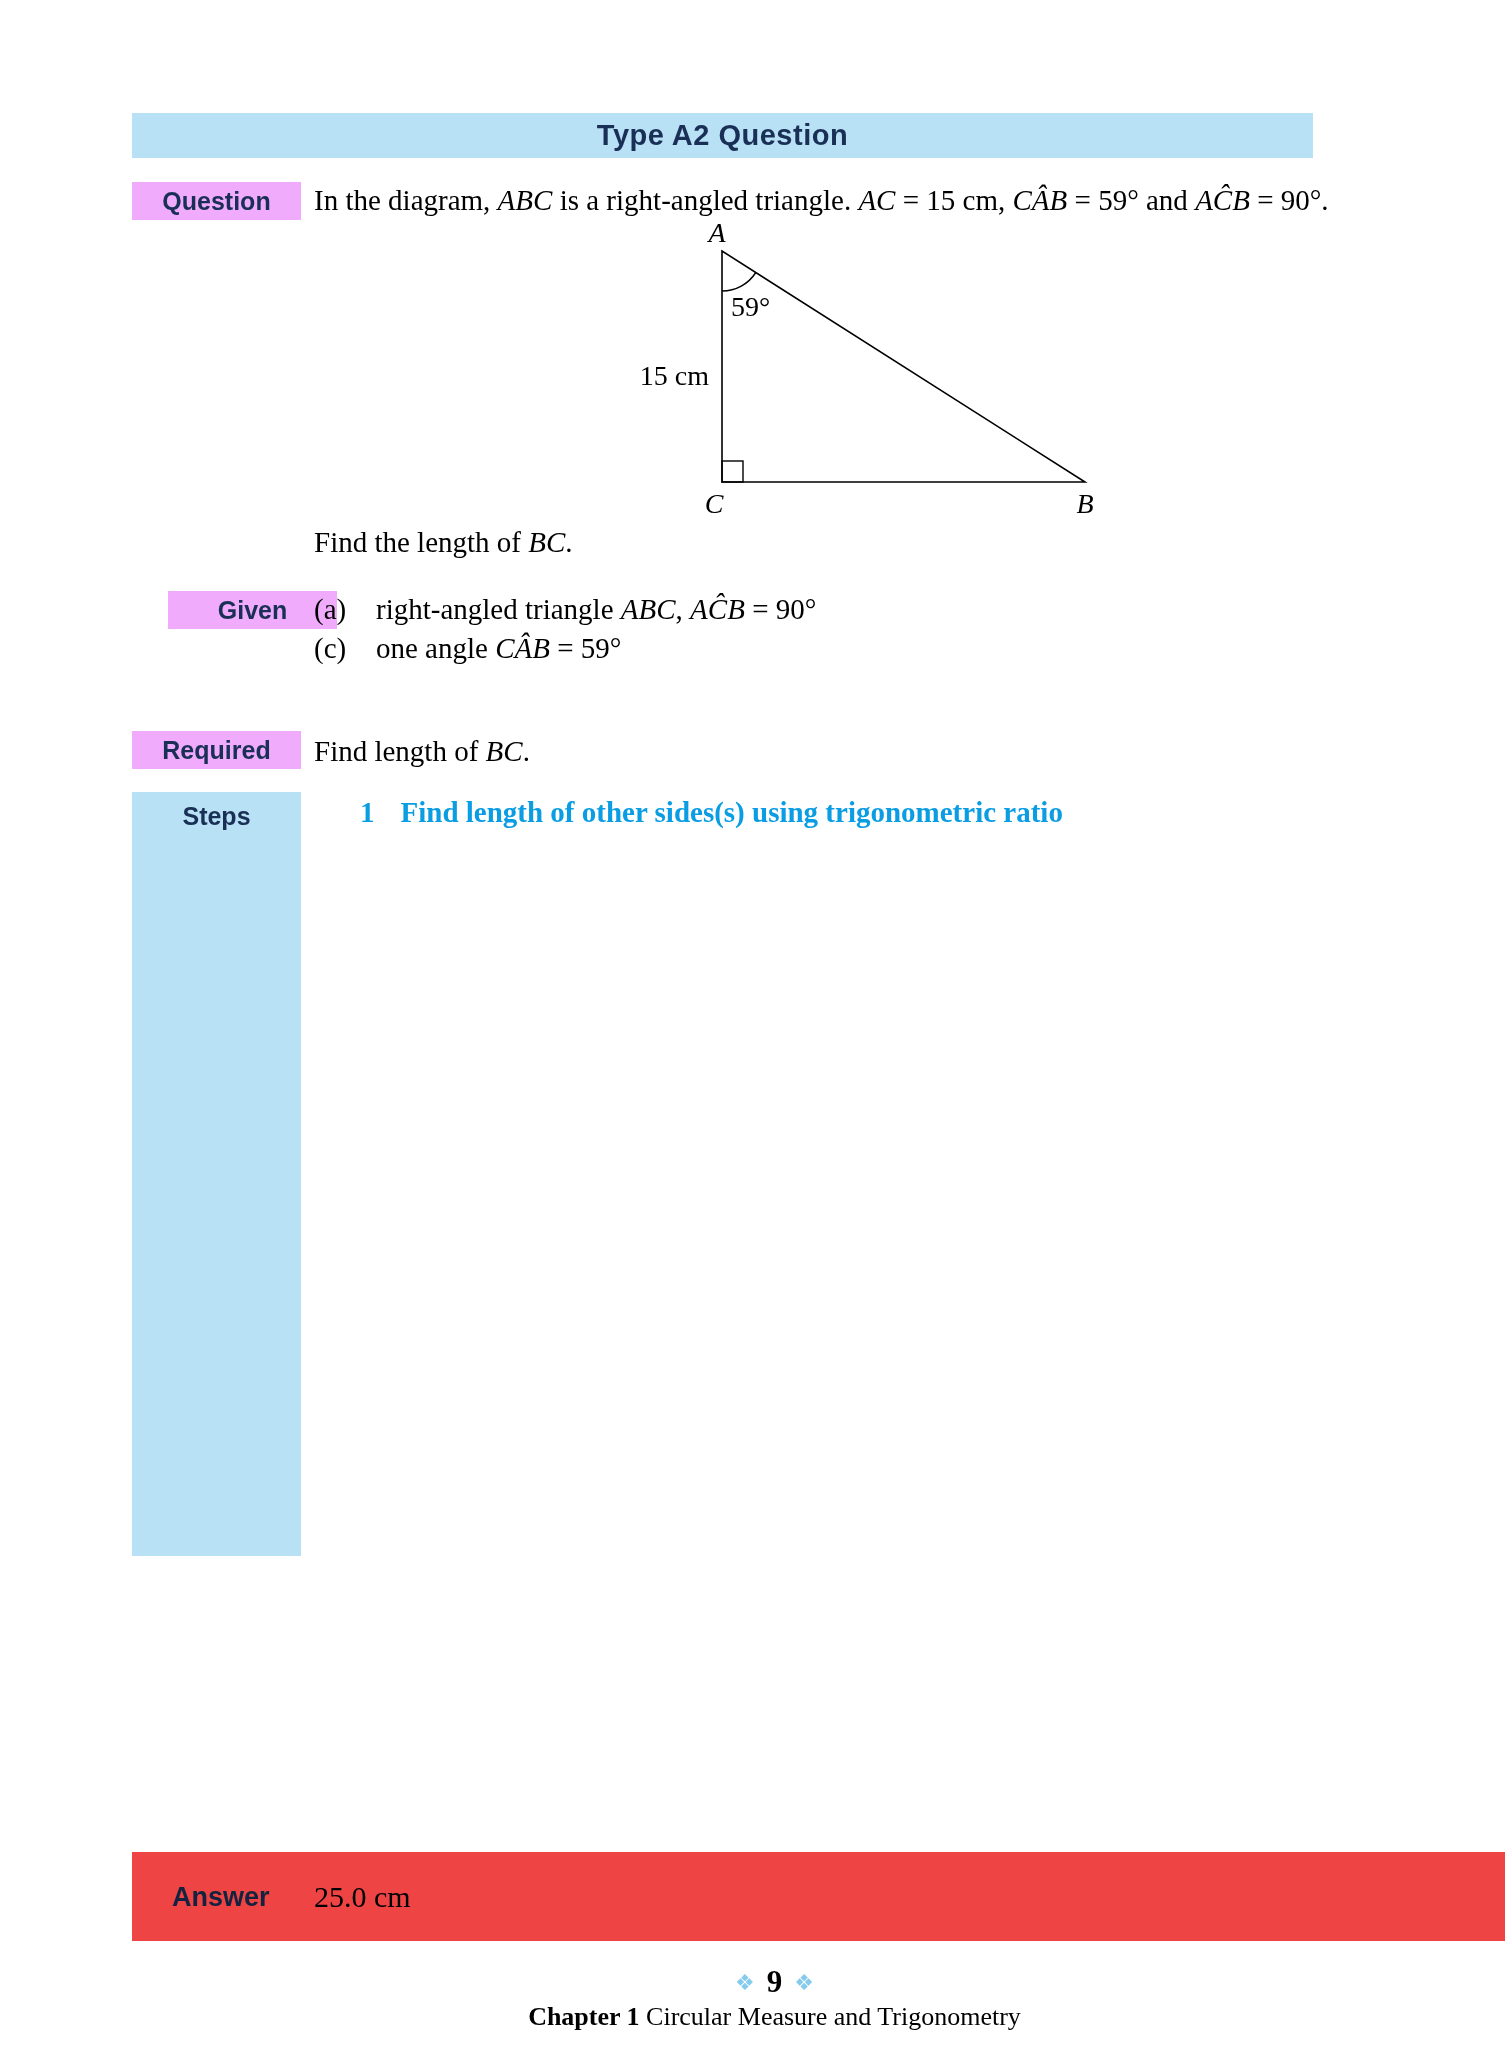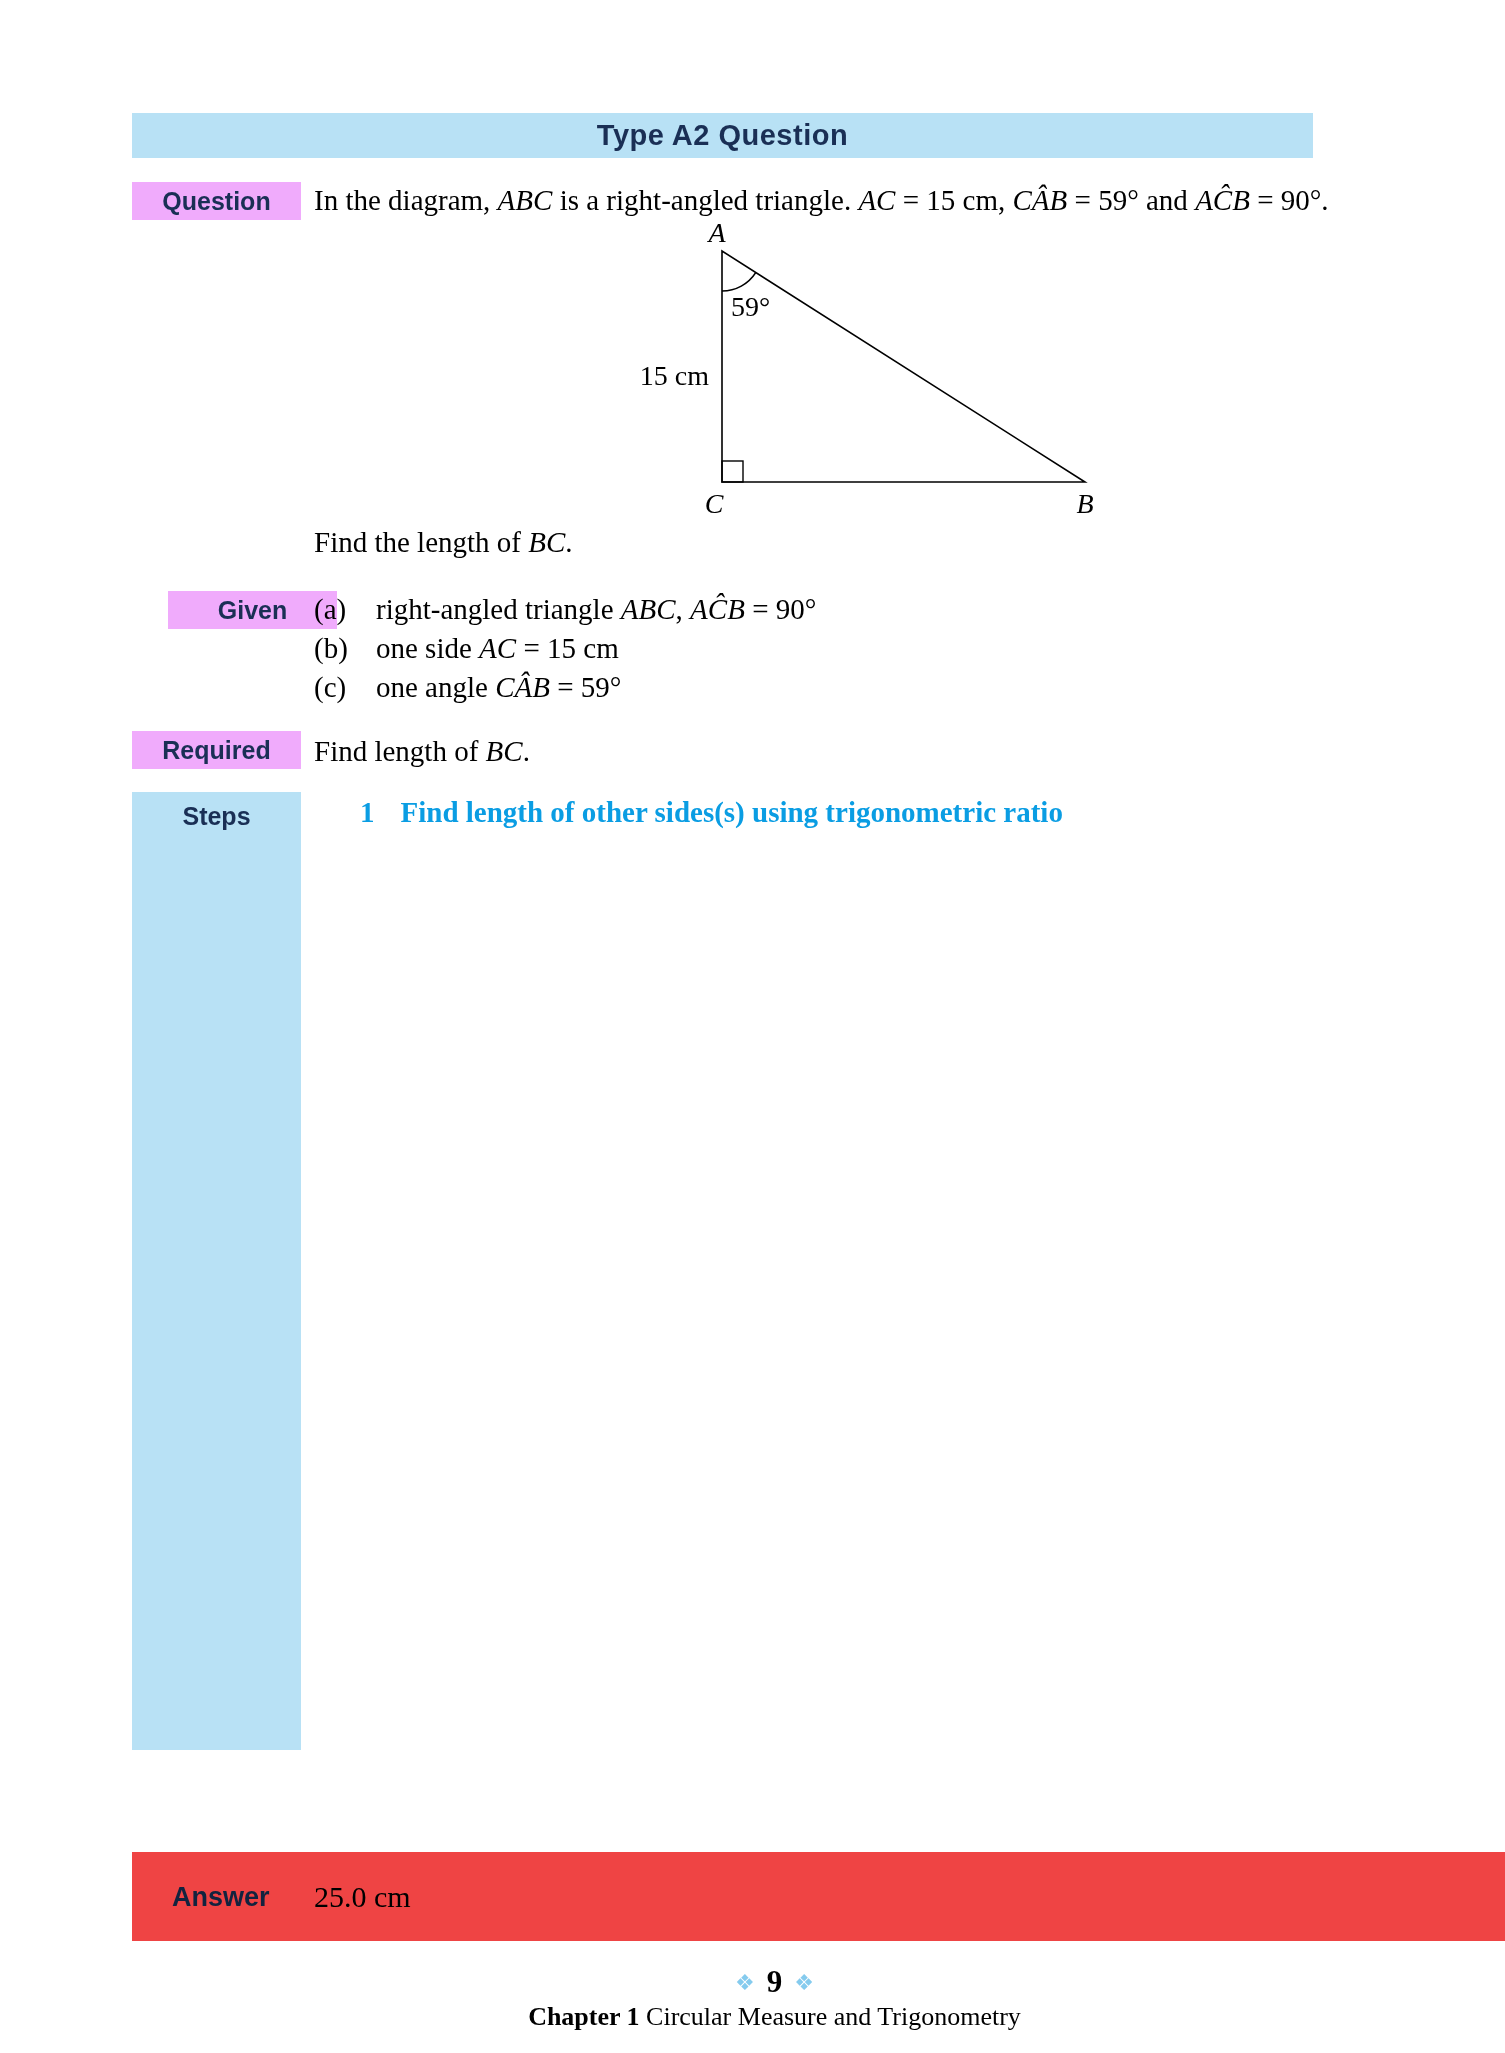--- a/index.html
+++ b/index.html
@@ -22,21 +22,21 @@
     display:flex; align-items:center; justify-content:center;
   }
   .label-text {
     font-family:"Liberation Sans",sans-serif; font-weight:bold; font-size:25px; color:#1a2f55;
   }
   .body-line { font-size:29px; line-height:36px; white-space:nowrap; }
   .it { font-style:italic;text-align:right; }
   .given-row { height:39px; line-height:39px; font-size:29px; white-space:nowrap; }
   .g-letter { display:inline-block; width:62px; }
   .steps-col {
-    left:132px; top:792px; width:169px; height:958px; background:#b8e1f5;
+    left:132px; top:792px; width:169px; height:764px; background:#b8e1f5;
     display:flex; justify-content:center; align-items:flex-start; padding-top:10px;
   }
   .step-row { left:360px; top:794px; display:flex; gap:26px; white-space:nowrap; }
   .step-num, .step-text {
     color:#0a9de3; font-weight:bold; font-size:29px; line-height:36px;
   }
   .answer-bar { left:132px; top:1852px; width:1390px; height:89px; background:#ef4444; }
   .answer-label {
     position:absolute; left:40px; top:50%; transform:translateY(-50%);
     font-family:"Liberation Sans",sans-serif; font-weight:bold; font-size:27px; color:#13233f;
@@ -88,23 +88,20 @@
   </div>
 
   <div class="abs label-box" style="left:132px; top:591px;margin-left:36px;">
     <span class="label-text">Given</span>
   </div>
   <div class="abs" style="left:314px; top:590px;">
     <div class="given-row">
       <span class="g-letter">(a)</span><span>right-angled triangle </span><span class="it">ABC</span><span>, </span><span class="it">AĈB</span><span> = 90°</span>
     </div>
     <div class="given-row">
-      <span class="g-letter">(b)</span><span>one side </span><span class="it">AC</span><span> = 15 cm</span>
-    </div>
-    <div class="given-row">
       <span class="g-letter">(c)</span><span>one angle </span><span class="it">CÂB</span><span> = 59°</span>
     </div>
   </div>
 
   <div class="abs label-box" style="left:132px; top:731px;">
     <span class="label-text">Required</span>
   </div>
   <div class="abs body-line" style="left:314px; top:733px;">
     <span>Find length of </span><span class="it">BC</span><span>.</span>
   </div>

